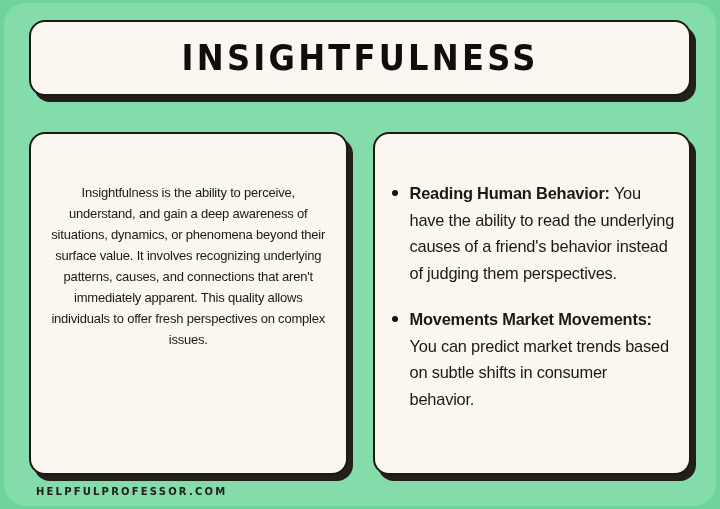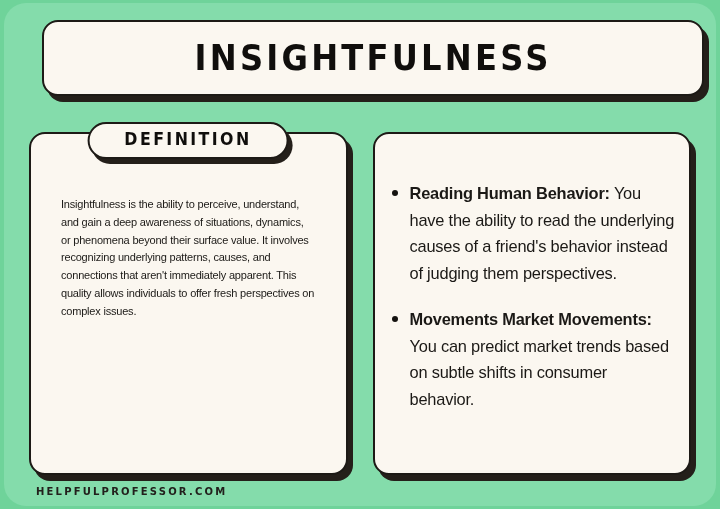--- a/index.html
+++ b/index.html
@@ -29,21 +29,21 @@
     top: 3px;
     right: 4px;
     bottom: 3px;
     border-radius: 22px;
     background: #84dcab;
   }
 
   
   .title-card {
     position: absolute;
-    left: 42px;
+    left: 29px;
     top: 20px;
     width: 662px;
     height: 76px;
     box-sizing: border-box;
     background: #fbf7f0;
     border: 2px solid #1d1a16;
     border-radius: 16px;
     box-shadow: 5px 6px 0 0 #241f1a;
     display: flex;
     align-items: center;
@@ -119,23 +119,24 @@
     font-size: 17px;
     letter-spacing: 2.6px;
     color: #100e0c;
     line-height: 1;
     transform: scaleX(0.93);
     display: inline-block;
   }
 
   
   .definition-text {
-    margin: 16px;
+    margin: 2px;
+    text-align: center;
     font-family: "Liberation Sans", sans-serif;
-    font-size: 11px;
+    font-size: 13px;
     line-height: 1.62;
     color: #1b1916;
     letter-spacing: -0.2px;
     padding-top: 6px;
   }
 
   
   .examples-list {
     margin: 0;
     padding: 6px 0 0 0;
@@ -196,23 +197,20 @@
     <div class="title-text">INSIGHTFULNESS</div>
   </div>
 
   <div class="columns">
 
     <div class="col">
       <div class="panel">
         <div class="panel-body">
           <p class="definition-text">Insightfulness is the ability to perceive, understand, and gain a deep awareness of situations, dynamics, or phenomena beyond their surface value. It involves recognizing underlying patterns, causes, and connections that aren't immediately apparent. This quality allows individuals to offer fresh perspectives on complex issues.</p>
         </div>
-      </div>
-      <div class="badge">
-        <span class="badge-text">DEFINITION</span>
       </div>
     </div>
 
     <div class="col">
       <div class="panel">
         <div class="panel-body">
           <ul class="examples-list">
             <li class="example-item">
               <span class="example-bullet"></span>
               <span class="example-term">Reading Human Behavior:</span><span class="example-desc"> You have the ability to read the underlying causes of a friend's behavior instead of judging them perspectives.</span>

